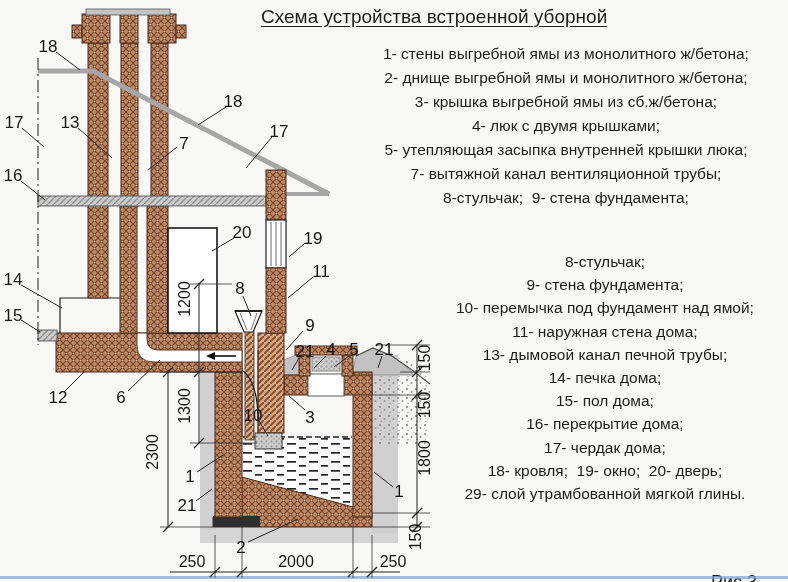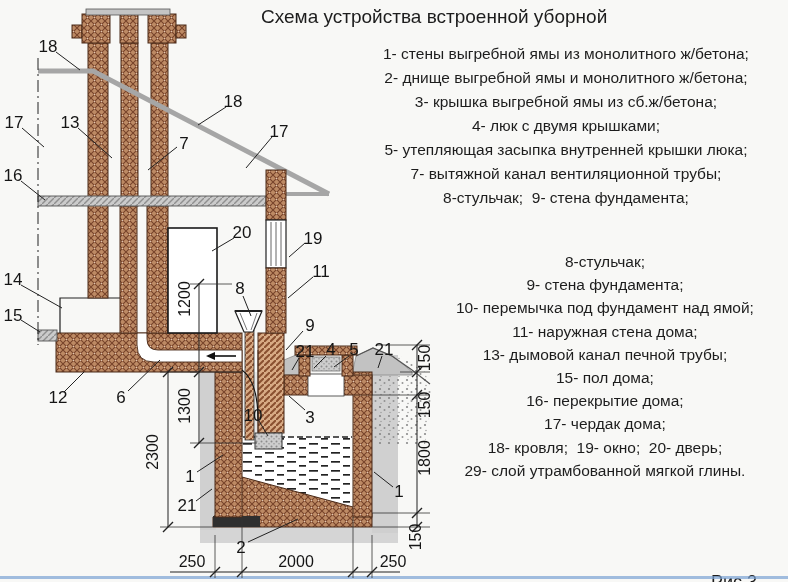--- a/index.html
+++ b/index.html
@@ -1,19 +1,19 @@
 <!DOCTYPE html>
 <html><head>
 <meta charset="utf-8">
 <style>
   body{margin:0;background:#e9e9e9;}
   .canvas{position:relative;width:788px;height:582px;background:#f8f8f6;
           font-family:"Liberation Sans",sans-serif;color:#1d1d1d;overflow:hidden;}
   .title{position:absolute;left:261px;top:6px;font-size:19px;
-         text-underline-offset:3px;white-space:pre;}
+         text-decoration:underline;text-underline-offset:3px;white-space:pre;}
   .legend{position:absolute;}
   .lg{white-space:pre;font-size:15.5px;text-align:center;}
   #leg1{left:383px;top:42px}
   #leg1 .lg{line-height:24px;height:24px}
   #leg2{left:456px;top:250px}
   #leg2 .lg{line-height:23.2px;height:23.2px}
   .fig{position:absolute;left:711px;top:548px;font-size:18px;margin-top:24px;}
   .blueline{position:absolute;left:0;top:576px;width:788px;height:3px;background:#7ba3d4;opacity:.7;}
   svg{position:absolute;left:0;top:0;}
   svg text{font-family:"Liberation Sans",sans-serif;}
@@ -42,20 +42,21 @@
     <div class="lg">7- вытяжной канал вентиляционной трубы;</div>
     <div class="lg">8-стульчак;  9- стена фундамента;</div>
   </div>
 
   <div class="legend" id="leg2">
     <div class="lg">8-стульчак;</div>
     <div class="lg">9- стена фундамента;</div>
     <div class="lg">10- перемычка под фундамент над ямой;</div>
     <div class="lg">11- наружная стена дома;</div>
     <div class="lg">13- дымовой канал печной трубы;</div>
+    <div class="lg">14- печка дома;</div>
     <div class="lg">15- пол дома;</div>
     <div class="lg">16- перекрытие дома;</div>
     <div class="lg">17- чердак дома;</div>
     <div class="lg">18- кровля;  19- окно;  20- дверь;</div>
     <div class="lg">29- слой утрамбованной мягкой глины.</div>
   </div>
 
   <div class="fig">Рис.3</div>
   <div class="blueline"></div>
 

